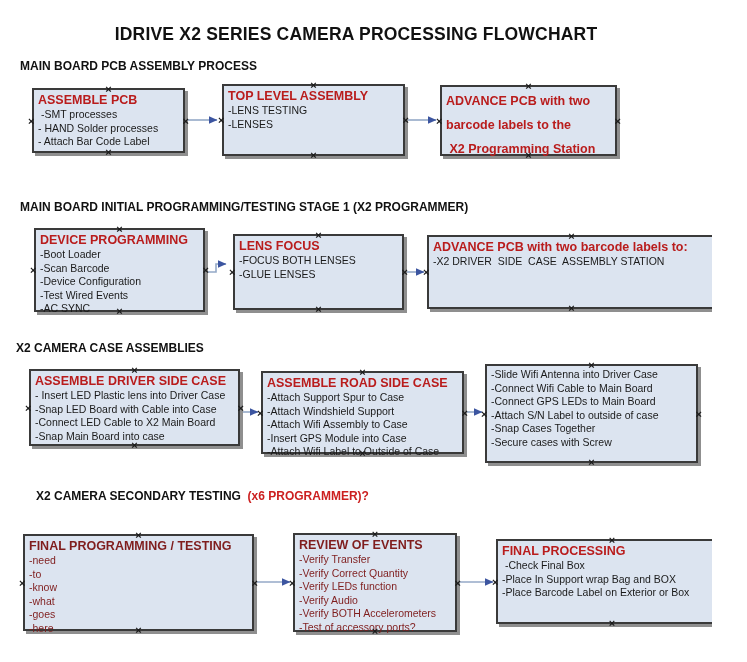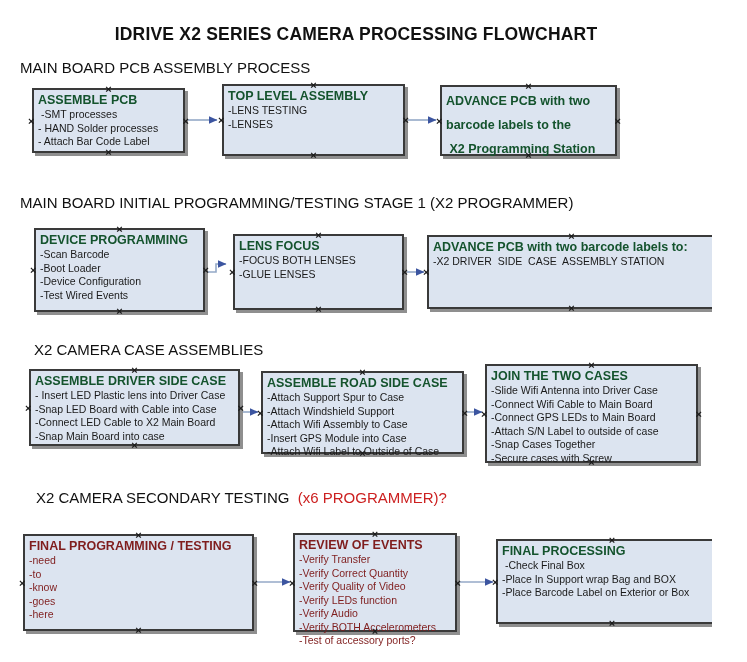--- a/index.html
+++ b/index.html
@@ -5,30 +5,30 @@
   html,body{margin:0;padding:0;background:#ffffff;}
   #canvas{
     position:relative;width:712px;height:662px;background:#ffffff;
     font-family:"Liberation Sans",sans-serif;color:#111111;overflow:hidden;
   }
   .chart-title{
     position:absolute;left:0;right:0;top:24px;text-align:center;
     font-size:17.5px;font-weight:bold;letter-spacing:0.2px;color:#111111;
   }
   .section-header{
-    position:absolute;font-size:15px;font-weight:normal;color:#111111;white-space:pre;
+    position:absolute;font-size:12px;font-weight:bold;color:#111111;white-space:pre;
   }
   .section-header .red{color:#cc2020;}
   .node{
     position:absolute;box-sizing:border-box;background:#dce4f0;
     border:2px solid #3a3a3a;box-shadow:3px 3px 0 #8f8f8f;
     padding:2px 4px;overflow:visible;
   }
   .node-title{
-    font-size:12.5px;font-weight:bold;line-height:16px;white-space:pre-wrap;color:#14532d;
+    font-size:12.5px;font-weight:bold;line-height:16px;white-space:pre-wrap;color:#b91c1c;
   }
   .node-item{
     font-size:10.5px;line-height:13.5px;white-space:pre-wrap;color:#1a1a1a;
   }
   .node.red .node-title,.node.red .node-item{color:#7f1d1d;}
   .anchor{
     position:absolute;font-size:11px;line-height:8px;color:#1a1a1a;
     font-weight:bold;pointer-events:none;
   }
   .anchor-top{left:50%;top:-5px;transform:translateX(-50%);}
@@ -39,22 +39,22 @@
   .conn{fill:none;stroke:#94a9c7;stroke-width:1.6;marker-end:url(#ah);}
 </style>
 </head>
 <body>
 
 <div id="canvas">
 
   <div class="chart-title">IDRIVE X2  SERIES CAMERA PROCESSING FLOWCHART</div>
 
   <div class="section-header" style="left:20px;top:59px">MAIN BOARD PCB ASSEMBLY PROCESS</div>
-  <div class="section-header" style="left:20px;top:194px">MAIN BOARD INITIAL PROGRAMMING/TESTING STAGE 1 (X2 PROGRAMMER)</div>
-  <div class="section-header" style="left:34px;top:341px">X2 CAMERA CASE ASSEMBLIES</div>
+  <div class="section-header" style="left:20px;top:200px">MAIN BOARD INITIAL PROGRAMMING/TESTING STAGE 1 (X2 PROGRAMMER)</div>
+  <div class="section-header" style="left:16px;top:341px">X2 CAMERA CASE ASSEMBLIES</div>
   <div class="section-header" style="left:36px;top:489px"><span>X2 CAMERA SECONDARY TESTING </span><span class="red"> (x6 PROGRAMMER)?</span></div>
 
   <svg class="connectors" width="747" height="662">
     <defs>
       <marker id="ah" viewBox="0 0 9 8" refX="8.5" refY="4" markerWidth="9" markerHeight="8" markerUnits="userSpaceOnUse" orient="auto">
         <path d="M0,0 L9,4 L0,8 Z" fill="#3c55a0"></path>
       </marker>
     </defs>
     <polyline class="conn" points="187,120 217,120"></polyline>
     <polyline class="conn" points="406,120 436,120"></polyline>
@@ -92,24 +92,25 @@
 barcode labels to the
  X2 Programming Station</div>
   <span class="anchor anchor-top">×</span>
       <span class="anchor anchor-bottom">×</span>
       <span class="anchor anchor-left">×</span>
       <span class="anchor anchor-right">×</span>
     </div>
 
   <div class="node" style="left:34px;top:228px;width:171px;height:84px">
     <div class="node-title">DEVICE PROGRAMMING</div>
+    <div class="node-item">-Boot Loader</div>
     <div class="node-item">-Scan Barcode</div>
-    <div class="node-item">-Boot Loader</div>
     <div class="node-item">-Device Configuration</div>
     <div class="node-item">-Test Wired Events</div>
+    <div class="node-item">-AC SYNC</div>
   <span class="anchor anchor-top">×</span>
       <span class="anchor anchor-bottom">×</span>
       <span class="anchor anchor-left">×</span>
       <span class="anchor anchor-right">×</span>
     </div>
 
   <div class="node" style="left:233px;top:234px;width:171px;height:76px">
     <div class="node-title">LENS FOCUS</div>
     <div class="node-item">-FOCUS BOTH LENSES</div>
     <div class="node-item">-GLUE LENSES</div>
@@ -147,51 +148,50 @@
     <div class="node-item">-Attach Wifi Assembly to Case</div>
     <div class="node-item">-Insert GPS Module into Case</div>
     <div class="node-item">-Attach Wifi Label to Outside of Case</div>
   <span class="anchor anchor-top">×</span>
       <span class="anchor anchor-bottom">×</span>
       <span class="anchor anchor-left">×</span>
       <span class="anchor anchor-right">×</span>
     </div>
 
   <div class="node" style="left:485px;top:364px;width:213px;height:99px">
-    <div class="node-title">JOIN THE TWO CASES</div>
     <div class="node-item">-Slide Wifi Antenna into Driver Case</div>
     <div class="node-item">-Connect Wifi Cable to Main Board</div>
     <div class="node-item">-Connect GPS LEDs to Main Board</div>
     <div class="node-item">-Attach S/N Label to outside of case</div>
     <div class="node-item">-Snap Cases Together</div>
     <div class="node-item">-Secure cases with Screw</div>
   <span class="anchor anchor-top">×</span>
       <span class="anchor anchor-bottom">×</span>
       <span class="anchor anchor-left">×</span>
       <span class="anchor anchor-right">×</span>
     </div>
 
   <div class="node red" style="left:23px;top:534px;width:231px;height:97px">
     <div class="node-title">FINAL PROGRAMMING / TESTING</div>
     <div class="node-item">-need</div>
     <div class="node-item">-to</div>
     <div class="node-item">-know</div>
+    <div class="node-item">-what</div>
     <div class="node-item">-goes</div>
     <div class="node-item">-here</div>
   <span class="anchor anchor-top">×</span>
       <span class="anchor anchor-bottom">×</span>
       <span class="anchor anchor-left">×</span>
       <span class="anchor anchor-right">×</span>
     </div>
 
   <div class="node red" style="left:293px;top:533px;width:164px;height:99px">
     <div class="node-title">REVIEW OF EVENTS</div>
     <div class="node-item">-Verify Transfer</div>
     <div class="node-item">-Verify Correct Quantity</div>
-    <div class="node-item">-Verify Quality of Video</div>
     <div class="node-item">-Verify LEDs function</div>
     <div class="node-item">-Verify Audio</div>
     <div class="node-item">-Verify BOTH Accelerometers</div>
     <div class="node-item">-Test of accessory ports?</div>
   <span class="anchor anchor-top">×</span>
       <span class="anchor anchor-bottom">×</span>
       <span class="anchor anchor-left">×</span>
       <span class="anchor anchor-right">×</span>
     </div>
 

